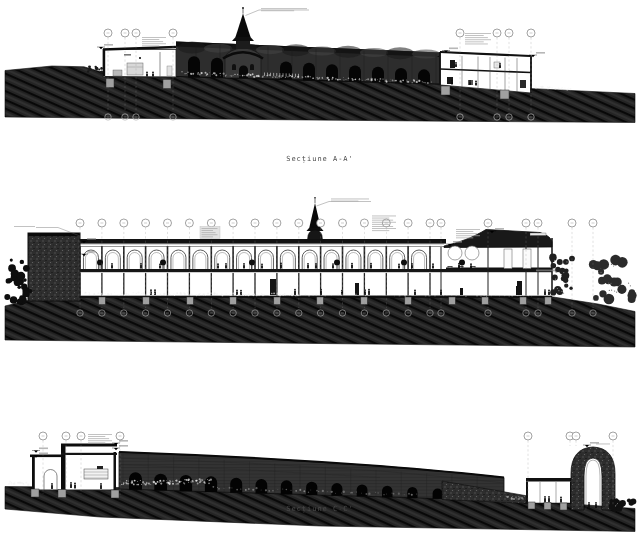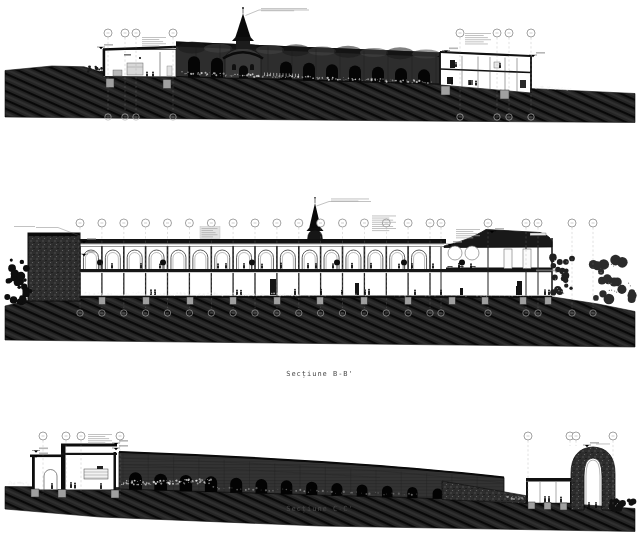--- a/index.html
+++ b/index.html
@@ -1334,15 +1334,15 @@
         <rect x="119" y="440" width="9" height="1.6" fill="#999" opacity="0.7"></rect>
         <polygon points="114,448 118,448 116,450.2" fill="#000"></polygon>
         <line x1="112" y1="448" x2="120" y2="448" stroke="#000" stroke-width="0.4"></line>
         <rect x="119" y="445" width="9" height="1.6" fill="#999" opacity="0.7"></rect>
         <polygon points="585,445 589,445 587,447.2" fill="#000"></polygon>
         <line x1="583" y1="445" x2="591" y2="445" stroke="#000" stroke-width="0.4"></line>
         <rect x="590" y="442" width="9" height="1.6" fill="#999" opacity="0.7"></rect>
       </g>
   </svg>
 
-  <div class="caption" id="capB">Secțiune B-B'</div>
+  <div class="caption" id="capA">Secțiune A-A'</div>
   <div class="caption" id="capC">Secțiune C-C'</div>
 </div>
 
 </body></html>

